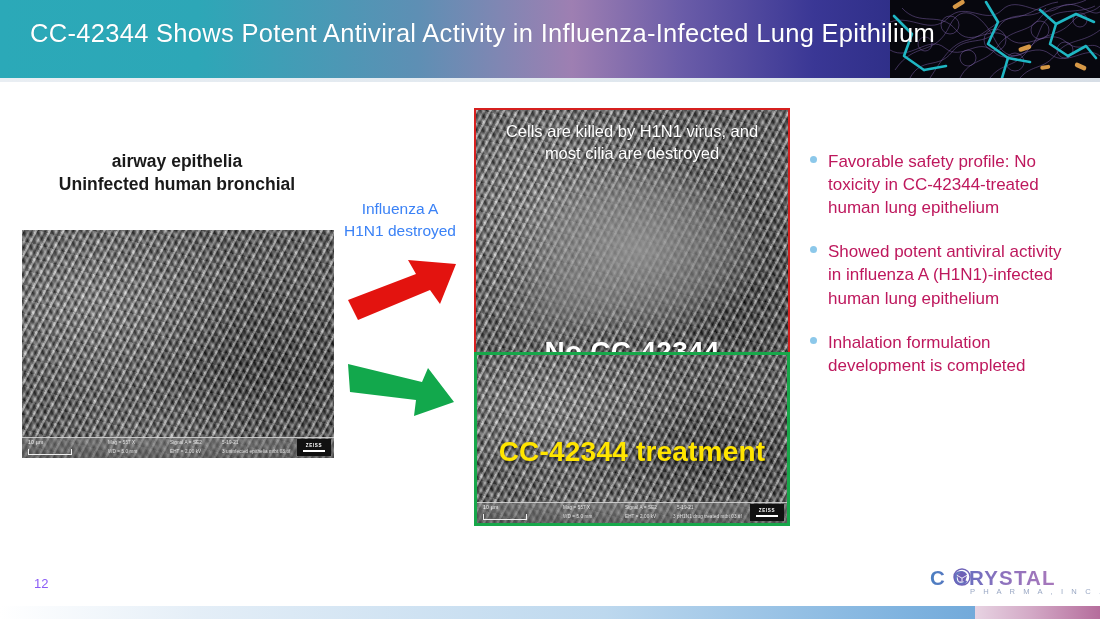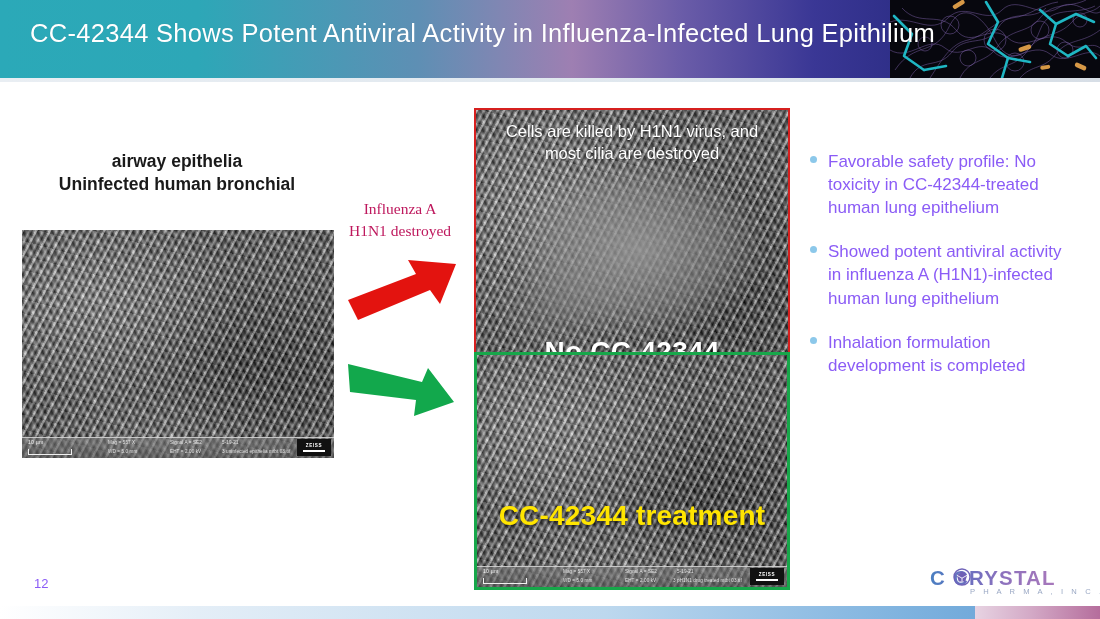--- a/index.html
+++ b/index.html
@@ -85,48 +85,48 @@
     align-items:center;justify-content:center;
   }
   .zeiss span{color:#fff;font-size:4.6px;font-weight:bold;letter-spacing:.6px;}
   .zeiss i{display:block;width:22px;height:1.6px;background:#fff;margin-top:1.6px;}
 
   #sem-left{left:22px;top:230px;width:312px;height:228px;}
 
   
   .arrow-label{
     position:absolute;left:330px;top:198px;width:140px;
-    text-align:center;color:#be185d;font-size:15.5px;line-height:1.42;font-family:Liberation Serif, serif;
+    text-align:center;color:#3b82f6;font-size:15.5px;line-height:1.42;
   }
 
   
   .arrow{position:absolute;}
 
   
   .panel{position:absolute;overflow:hidden;box-sizing:border-box;}
   #panel-top{left:474px;top:108px;width:316px;height:307px;border:2.5px solid #d6201f;}
-  #panel-bottom{left:474px;top:352px;width:316px;height:238px;border:3px solid #17a74a;}
+  #panel-bottom{left:474px;top:352px;width:316px;height:174px;border:3px solid #17a74a;}
   .panel .sem{position:absolute;inset:0;}
   .panel-caption{
     position:absolute;left:0;right:0;top:10px;text-align:center;
     color:#ffffff;font-size:16.5px;line-height:1.34;
     text-shadow:0 1px 2px rgba(0,0,0,.55);
   }
   .panel-tag{
     position:absolute;left:0;right:0;text-align:center;
     font-size:28px;font-weight:bold;letter-spacing:.2px;
   }
   #tag-top{bottom:45px;color:#ffffff;text-shadow:0 2px 3px rgba(0,0,0,.55);}
   #tag-bottom{bottom:55px;color:#ffe500;text-shadow:0 2px 3px rgba(0,0,0,.6);}
 
   
   .bullets{position:absolute;left:808px;top:150px;width:268px;}
   .bullet-item{
     position:relative;padding-left:20px;margin-bottom:21px;
-    color:#8b5cf6;font-size:17px;line-height:1.36;
+    color:#be185d;font-size:17px;line-height:1.36;
   }
   .bullet-dot{
     position:absolute;left:2px;top:6px;width:7px;height:7px;
     border-radius:50%;background:#8cc8ea;
   }
 
   
   .page-num{
     position:absolute;left:34px;top:576px;
     color:#8b5cf6;font-size:13px;

